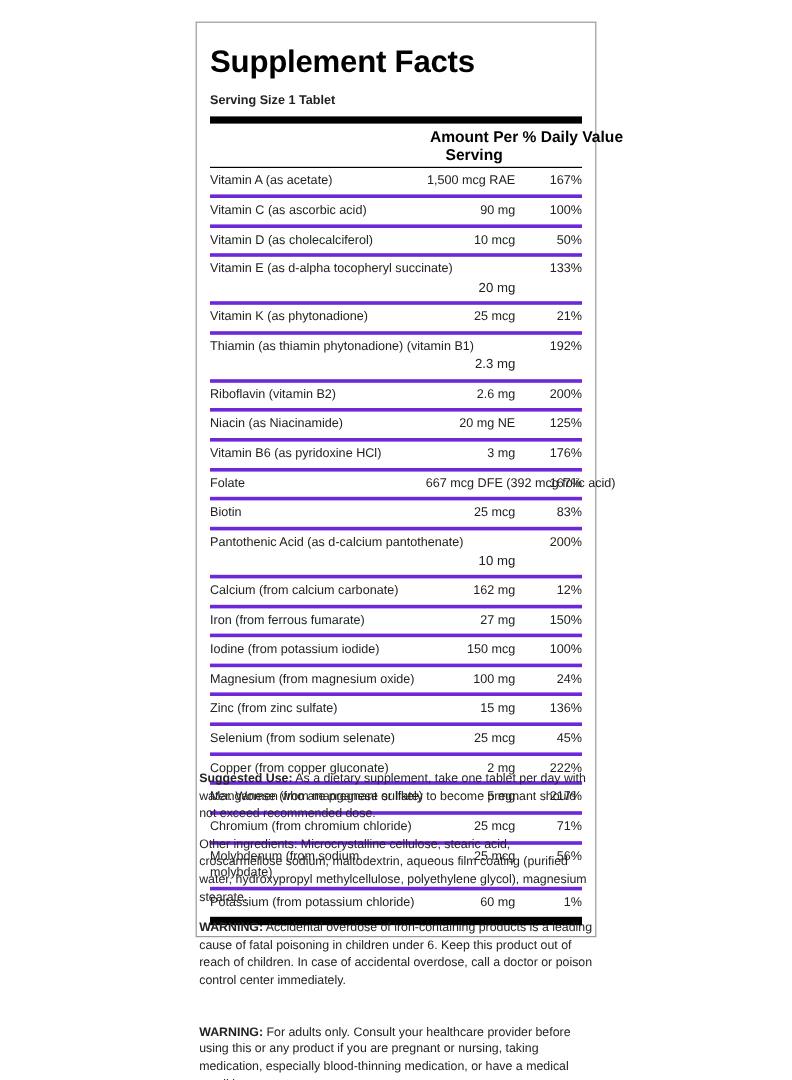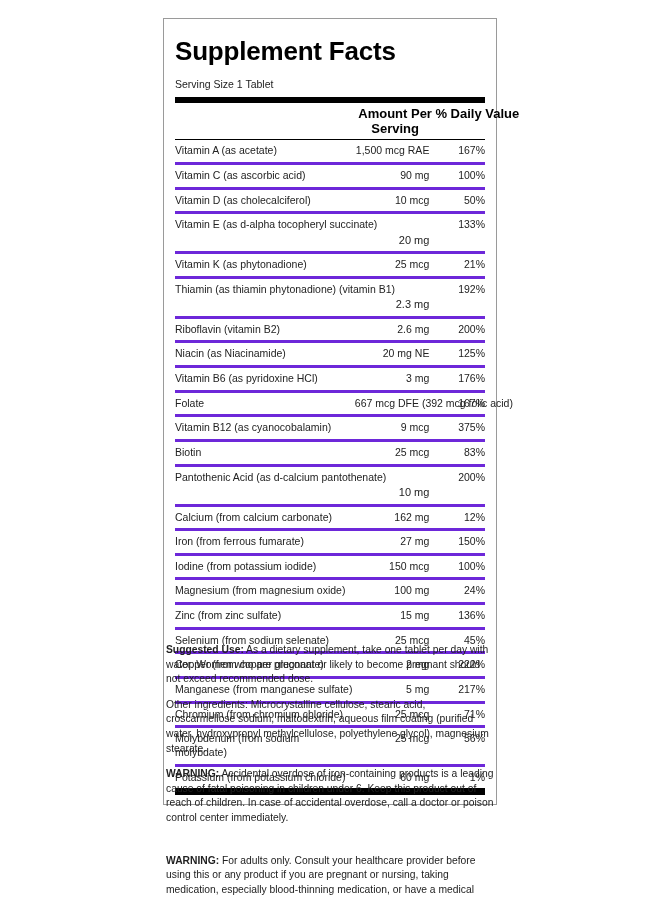--- a/index.html
+++ b/index.html
@@ -42,20 +42,21 @@
     margin: 4px 0 12px 0;
     line-height: 1.1;
     color: #000;
   }
 
   .serving-size {
     font-size: 10.5px;
     line-height: 1.25;
     margin-bottom: 6px;
     color: #222;
+    font-weight: bold;
   }
 
   .bar-thick {
     height: 6px;
     background: #000;
     margin: 0;
   }
   .bar-thin {
     height: 1.6px;
     background: #000;
@@ -272,25 +273,20 @@
             <td class="cell-name">Vitamin B6 (as pyridoxine HCl)</td>
             <td class="cell-amount">3 mg</td>
             <td class="cell-dv">176%</td>
           </tr>
           <tr class="row">
             <td class="wide-name" style="width: 22%;">Folate</td>
             <td class="wide-amount">667 mcg DFE (392 mcg folic acid)</td>
             <td class="cell-dv">167%</td>
           </tr>
           <tr class="row">
-            <td class="cell-name">Vitamin B12 (as cyanocobalamin)</td>
-            <td class="cell-amount">9 mcg</td>
-            <td class="cell-dv">375%</td>
-          </tr>
-          <tr class="row">
             <td class="cell-name">Biotin</td>
             <td class="cell-amount">25 mcg</td>
             <td class="cell-dv">83%</td>
           </tr>
           <tr class="row">
             <td class="wrap-name" colspan="2">Pantothenic Acid (as d-calcium pantothenate)</td>
             <td class="wrap-dv">200%</td>
           </tr>
           <tr>
             <td class="wrap-amount" colspan="2">10 mg</td>

